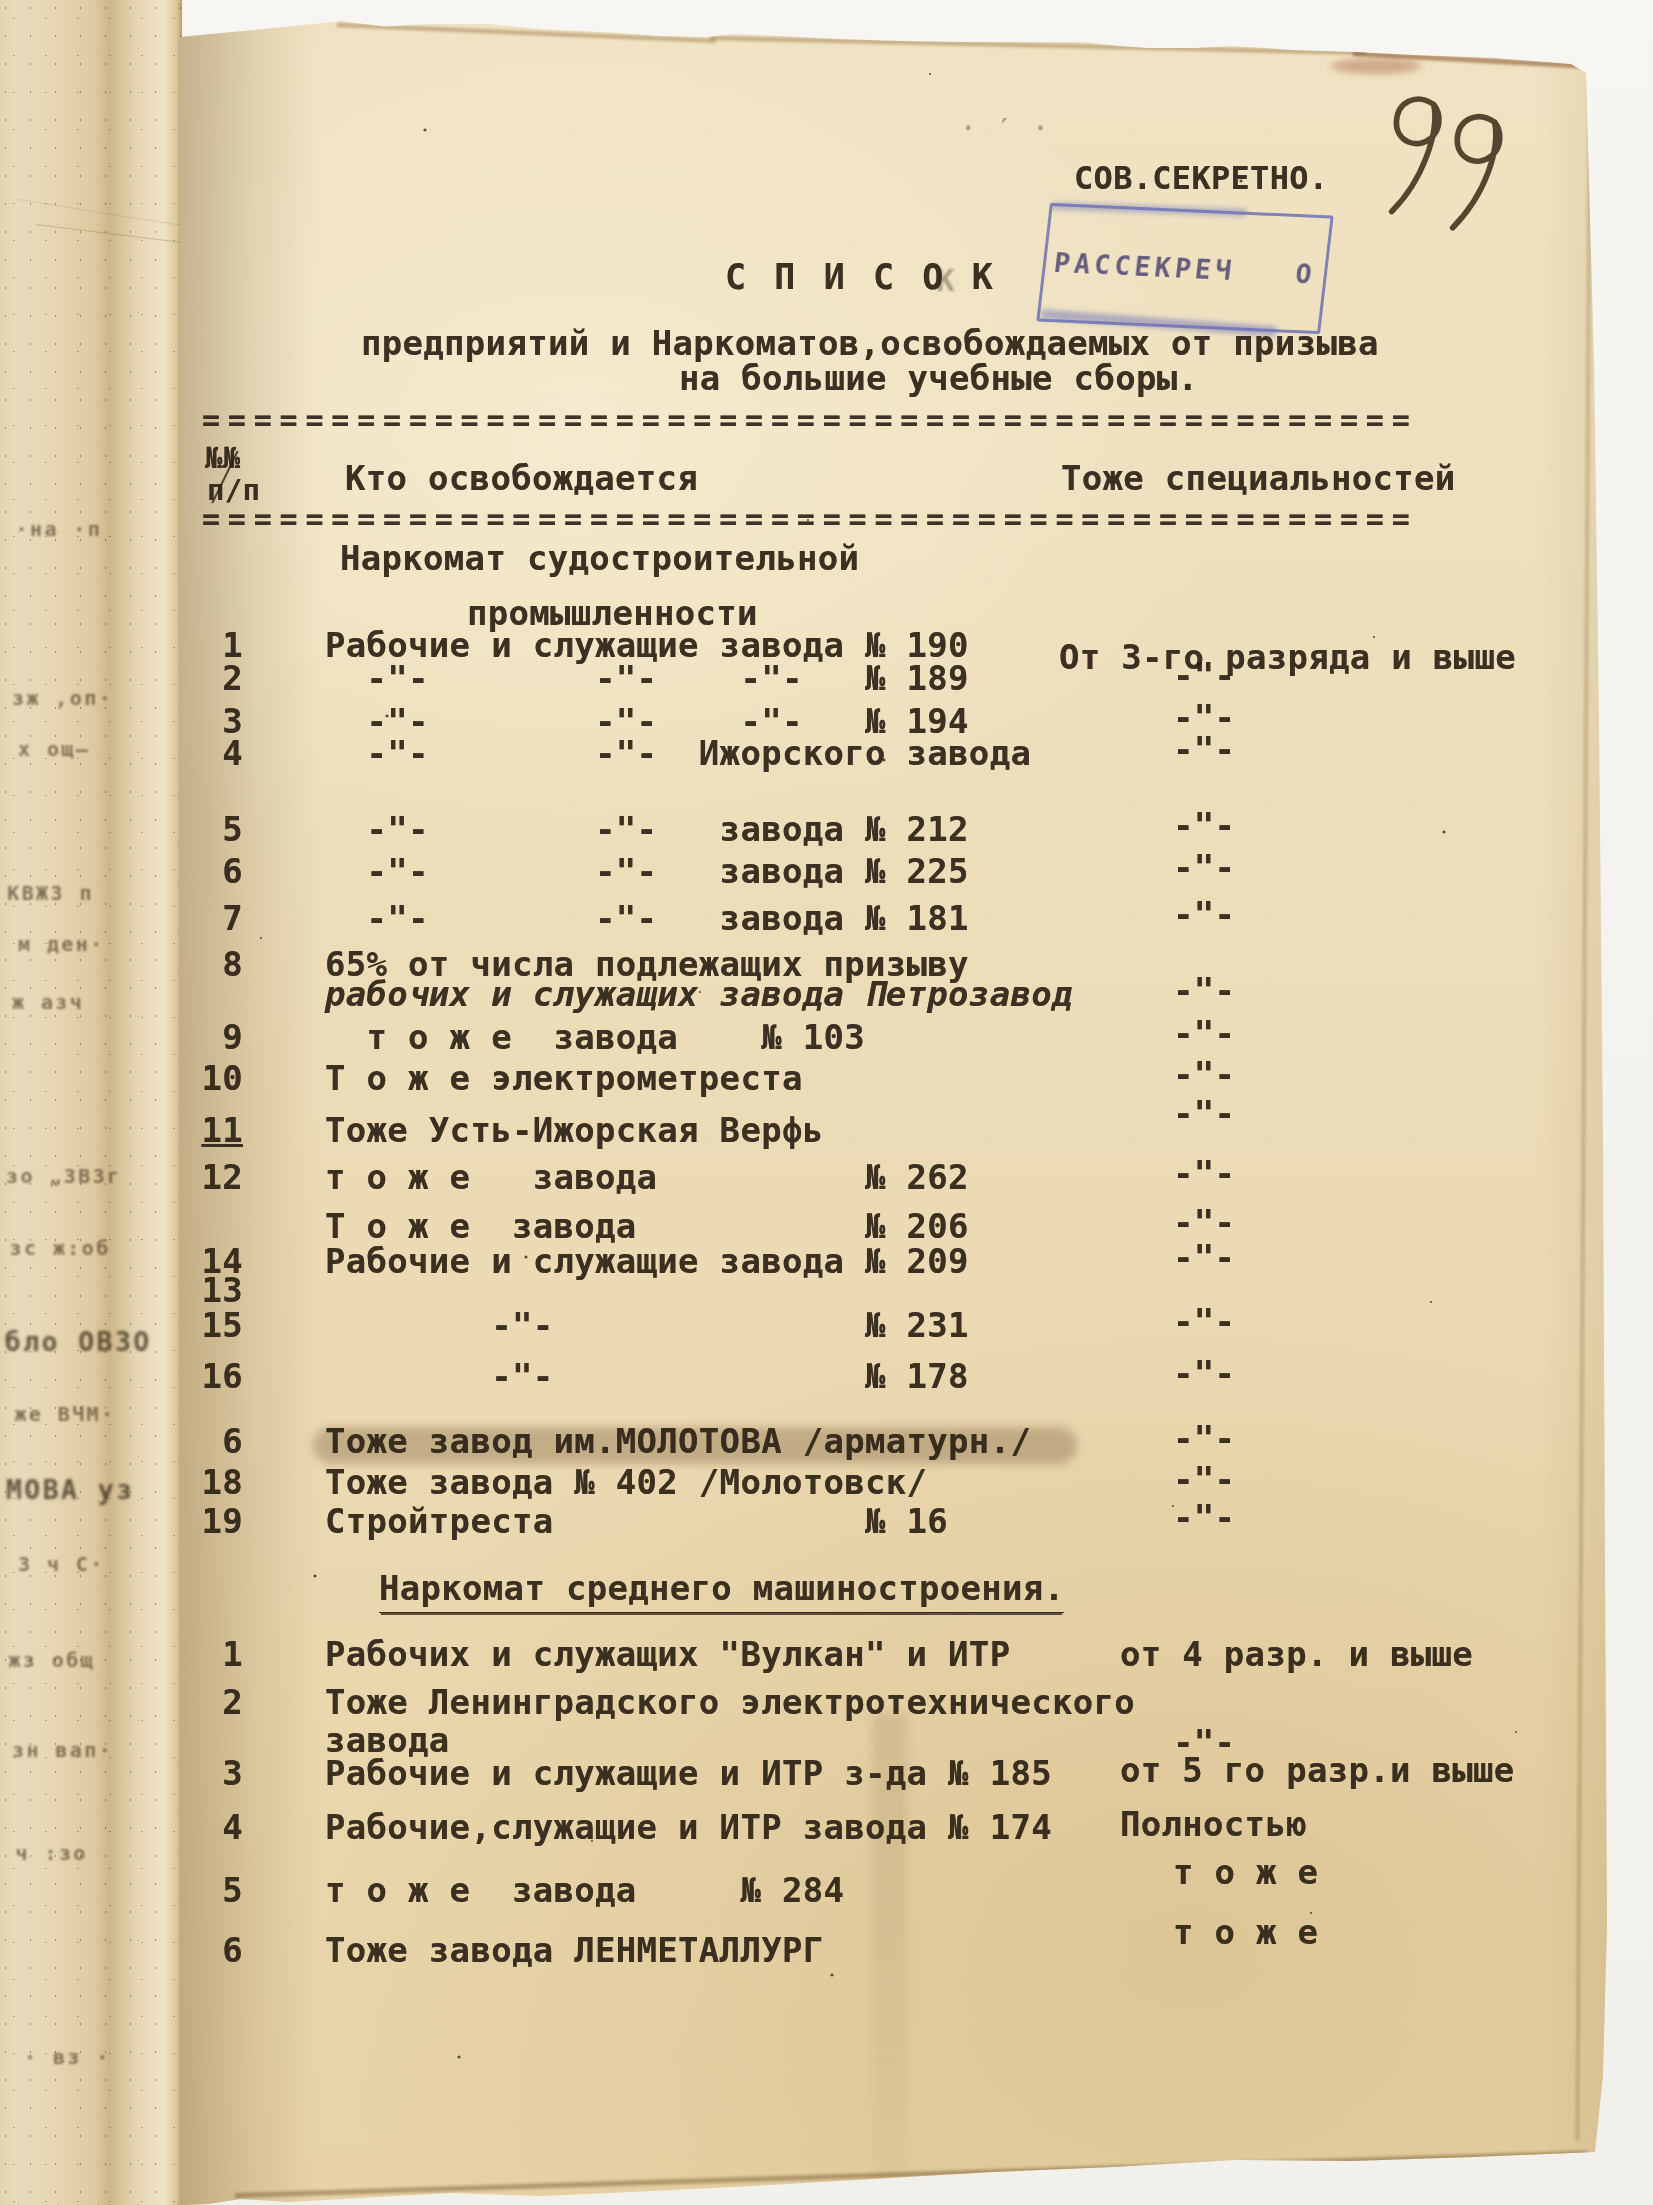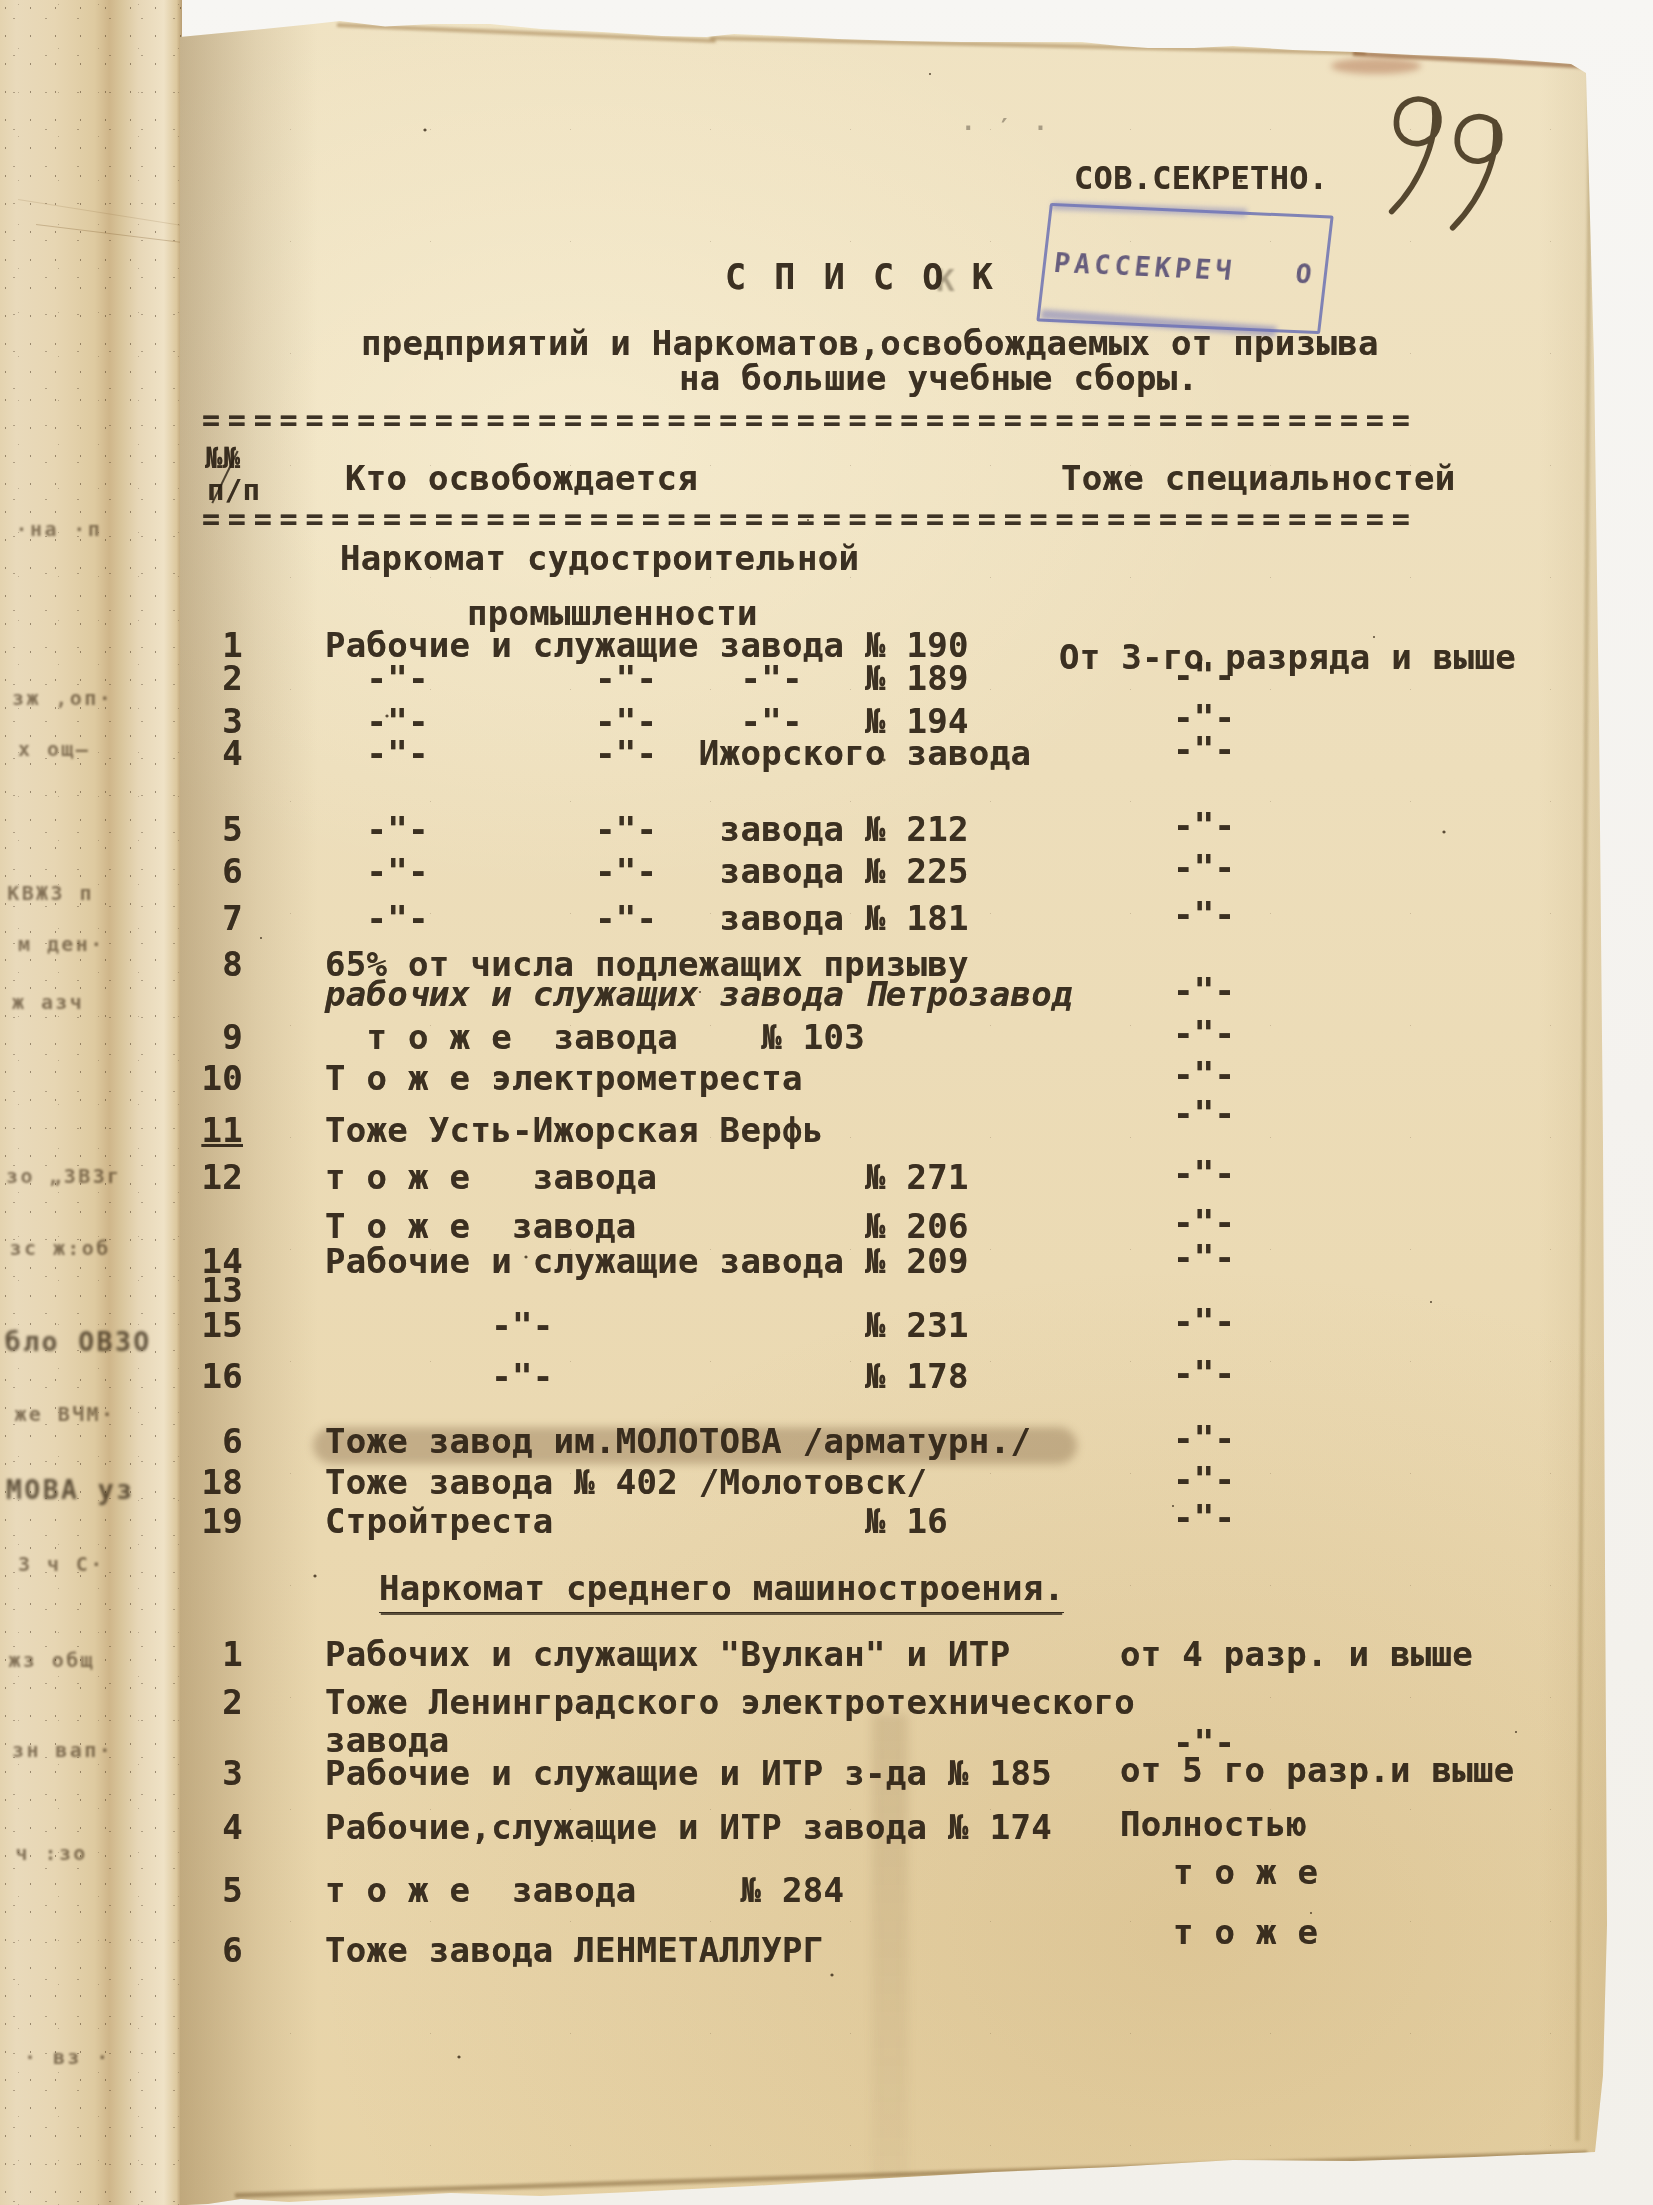--- a/index.html
+++ b/index.html
@@ -206,21 +206,21 @@
 
   <div class="t num" style="top:1060px;">10</div>
   <div class="t body" style="top:1060px;">Т о ж е электрометреста</div>
   <div class="t spec" style="top:1056px;">-"-</div>
 
   <div class="t num" style="top:1112px;text-decoration:underline;">11</div>
   <div class="t body" style="top:1112px;">Тоже Усть-Ижорская Верфь</div>
   <div class="t spec" style="top:1095px;">-"-</div>
 
   <div class="t num" style="top:1159px;">12</div>
-  <div class="t body" style="top:1159px;">т о ж е   завода          № 271</div>
+  <div class="t body" style="top:1159px;">т о ж е   завода          № 262</div>
   <div class="t spec" style="top:1155px;">-"-</div>
 
   <div class="t num" style="top:1248px;margin-top:24px;">13</div>
   <div class="t body" style="top:1208px;">Т о ж е  завода           № 206</div>
   <div class="t spec" style="top:1204px;">-"-</div>
 
   <div class="t num" style="top:1243px;">14</div>
   <div class="t body" style="top:1243px;">Рабочие и служащие завода № 209</div>
   <div class="t spec" style="top:1239px;">-"-</div>
 

